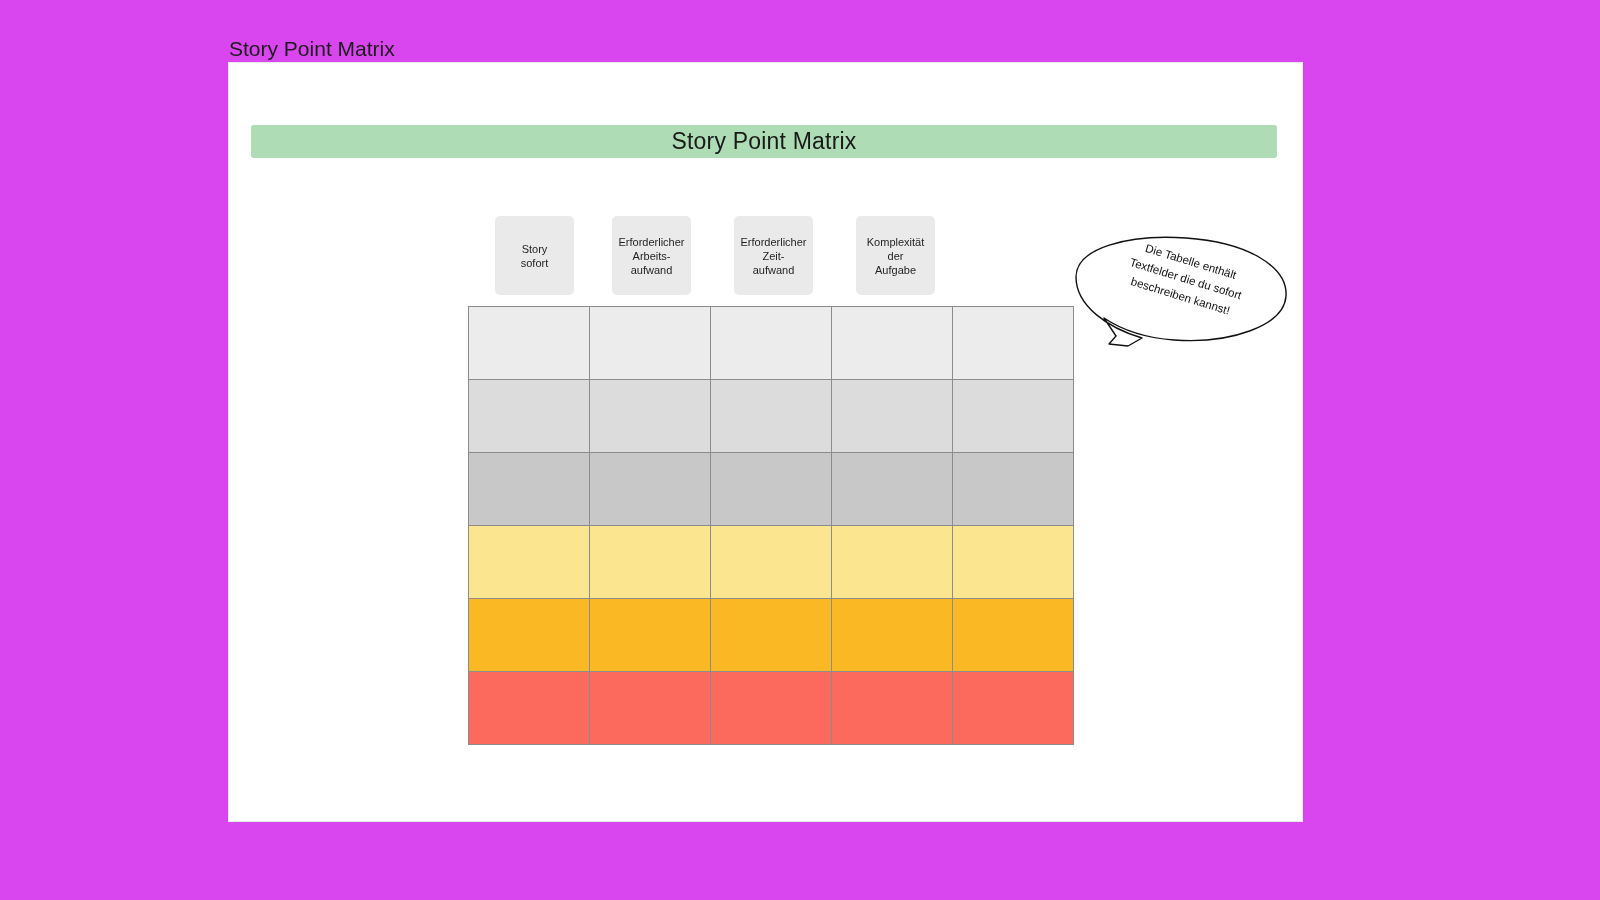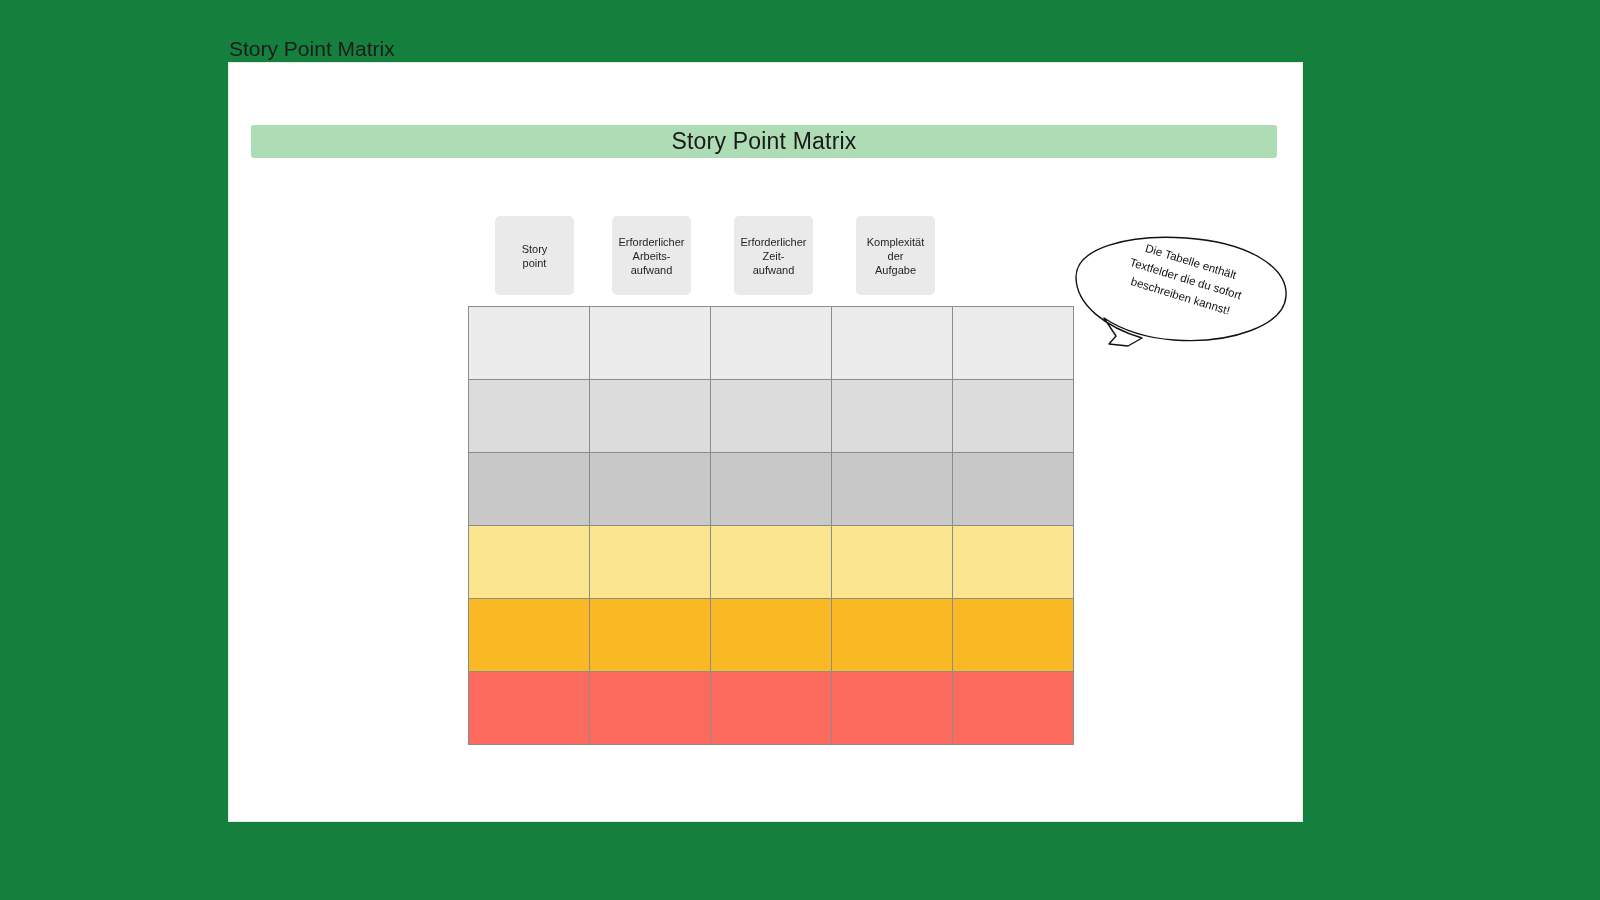--- a/index.html
+++ b/index.html
@@ -9,21 +9,21 @@
     width: 1600px;
     height: 900px;
     overflow: hidden;
     font-family: "Liberation Sans", sans-serif;
   }
 
   #page {
     position: relative;
     width: 1600px;
     height: 900px;
-    background: #15803d;
+    background: #d946ef;
   }
 
   
   .page-title {
     position: absolute;
     left: 229px;
     top: 36px;
     font-size: 21px;
     line-height: 26px;
     color: #1c1c1c;
@@ -147,21 +147,21 @@
   <div class="page-title">Story Point Matrix</div>
 
   <div class="canvas-card"></div>
 
   <div class="banner">
     <span class="banner-text">Story Point Matrix</span>
   </div>
 
   <div class="header-chips">
     <div class="chip chip-0">
-      <span class="chip-text">Story point</span>
+      <span class="chip-text">Story sofort</span>
     </div>
     <div class="chip chip-1">
       <span class="chip-text">Erforderlicher
 Arbeits-
 aufwand</span>
     </div>
     <div class="chip chip-2">
       <span class="chip-text">Erforderlicher
 Zeit-
 aufwand</span>

